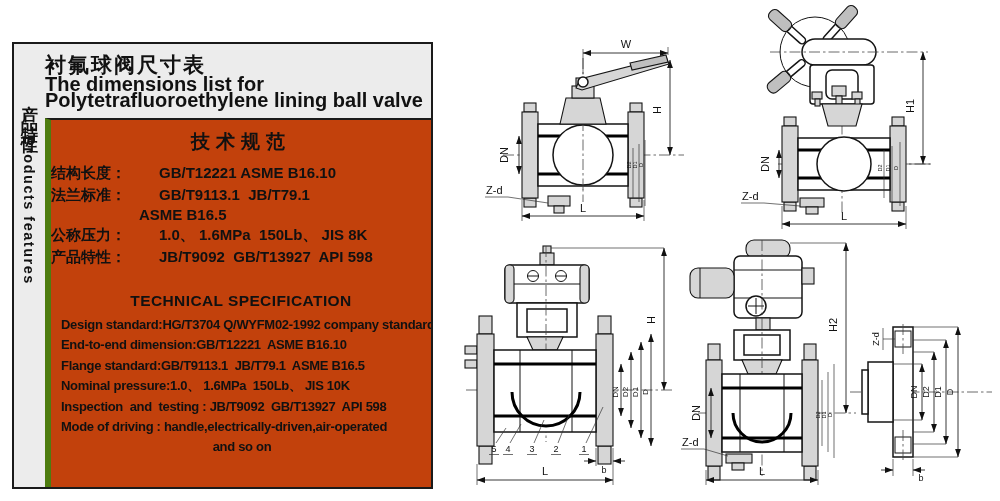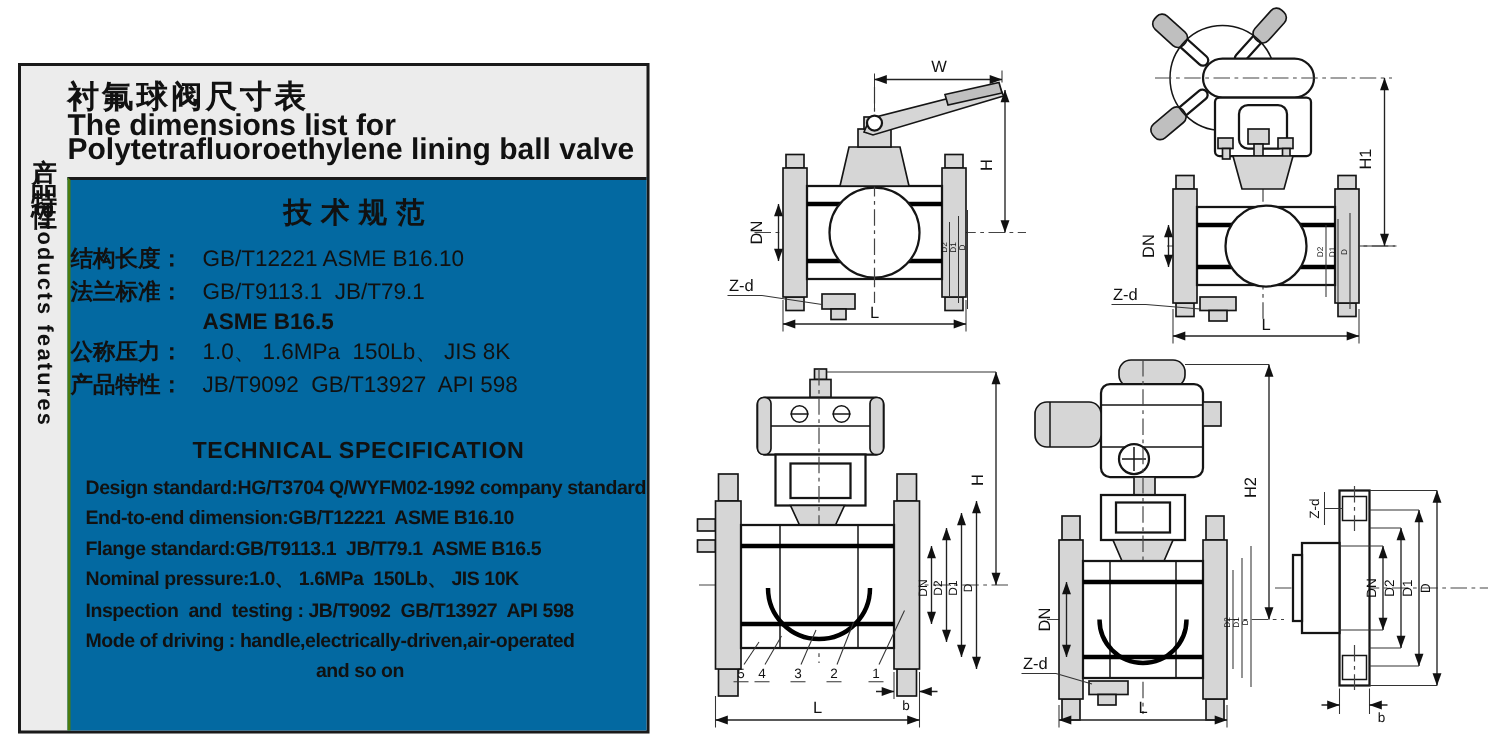--- a/index.html
+++ b/index.html
@@ -10,27 +10,27 @@
   .panel{position:absolute;left:12px;top:42px;width:421px;height:447px;
          background:#ececec;border:2px solid #1a1a1a;box-sizing:border-box;}
   .side-strip{position:absolute;left:0;top:0;width:31px;height:100%;}
   .side-vert{position:absolute;left:50%;transform:translateX(-50%);top:48px;
              writing-mode:vertical-rl;text-orientation:mixed;font-weight:700;white-space:nowrap;}
   .side-cn{font-size:17px;letter-spacing:10px;}
   .side-en{font-size:14.5px;letter-spacing:1.5px;margin-inline-start:4px;}
   .title-block{position:absolute;left:31px;top:0;right:0;height:74px;text-align:left;padding-top:9px;}
   .title-cn{font-size:21px;font-weight:700;letter-spacing:2px;line-height:24px;}
   .title-en{font-size:20px;font-weight:700;line-height:15.5px;}
-  .inner-box{position:absolute;left:31px;top:74px;right:0;bottom:0;background:#0369a1;
-             border-top:2px solid #1a1a1a;border-left:2px solid #4d7c0f;box-sizing:border-box;overflow:hidden;}
+  .inner-box{position:absolute;left:31px;top:74px;right:0;bottom:0;background:#c2410c;
+             border-top:2px solid #1a1a1a;border-left:6px solid #4d7c0f;box-sizing:border-box;overflow:hidden;}
   .cn-heading{text-align:center;font-size:19px;font-weight:700;letter-spacing:6px;margin:9px 0 7px;}
   .cn-rows{font-size:15px;}
   .cn-row{display:flex;line-height:21.5px;white-space:pre;}
   .cn-label{font-weight:700;flex:0 0 88px;}
-  .cn-val{font-weight:400;}
+  .cn-val{font-weight:700;margin-left:20px;}
   .cn-wrap{margin-left:88px;line-height:19px;font-weight:700;white-space:pre;}
   .en-heading{text-align:center;font-weight:700;font-size:15.5px;margin:25px 0 5px;letter-spacing:.4px;}
   .en-lines{padding-left:10px;font-size:13px;font-weight:700;}
   .en-line{line-height:20.4px;white-space:pre;letter-spacing:-.3px;}
   .en-line.center{text-align:center;padding-right:8px;}
 
   
   svg{position:absolute;left:440px;top:0;}
   .o  {fill:#ffffff;stroke:#151515;stroke-width:1.5;}
   .og {fill:#d6d6d6;stroke:#151515;stroke-width:1.1;}

